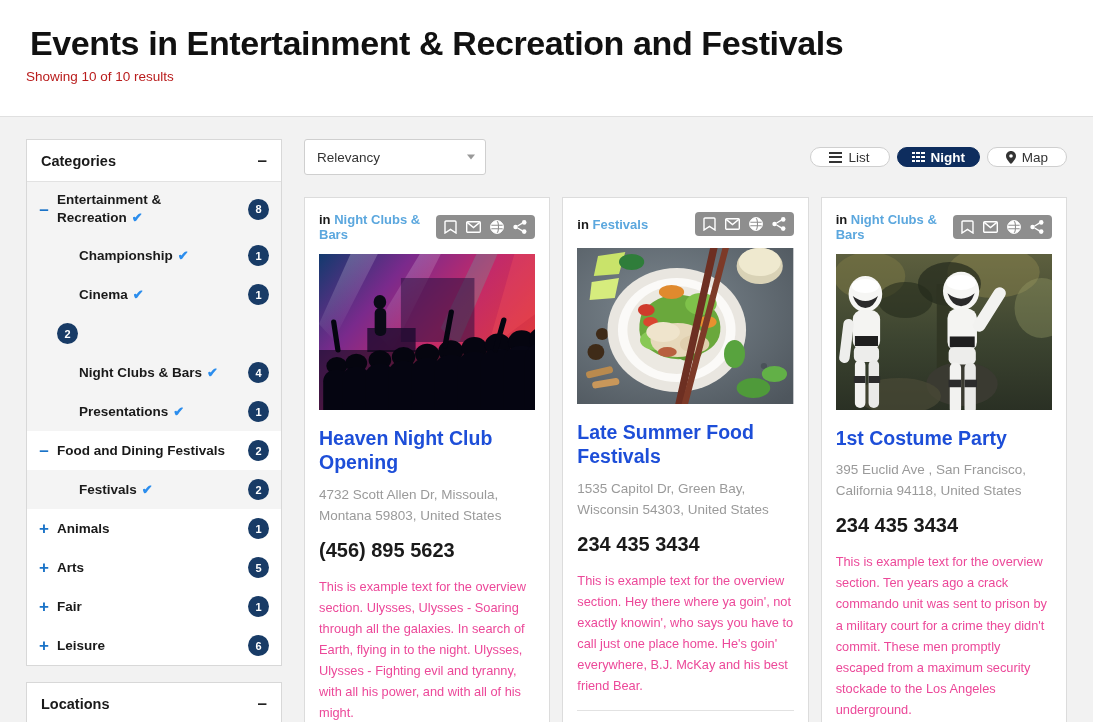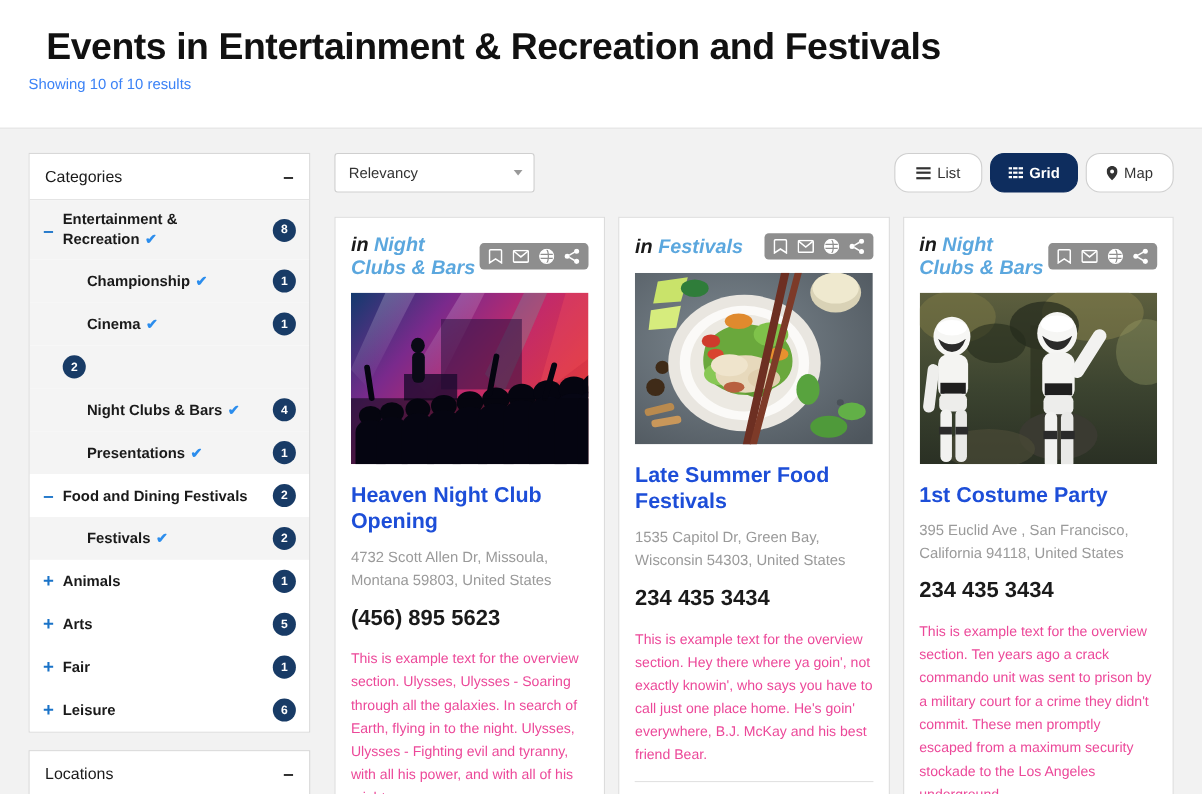--- a/index.html
+++ b/index.html
@@ -17,26 +17,26 @@
     background: #ffffff;
     padding: 24px 26px 14px 26px;
     border-bottom: 1px solid #e0e0e0;
     height: 117px;
   }
   .page-title {
     font-size: 34px;
     font-weight: bold;
     letter-spacing: -0.4px;
     color: #111;
-    margin: 0 0 6px 16px;
+    margin: 0 0 6px 4px;
     line-height: 1.15;
   }
   .results-count {
     font-size: 13.5px;
-    color: #3b82f6;
+    color: #b91c1c;
   }
 
   
   .layout {
     display: flex;
     padding: 22px 26px 0 26px;
     gap: 22px;
     align-items: flex-start;
   }
   .sidebar { width: 256px; flex: 0 0 256px; }
@@ -47,21 +47,21 @@
     background: #fff;
     border: 1px solid #d8d8d8;
     margin-bottom: 16px;
   }
   .panel-head {
     display: flex; align-items: center; justify-content: space-between;
     padding: 12px 14px;
     border-bottom: 1px solid #e2e2e2;
     background: #fff;
   }
-  .panel-title { font-size: 14.5px; font-weight: normal; color: #1a1a1a; }
+  .panel-title { font-size: 14.5px; font-weight: bold; color: #1a1a1a; }
   .panel-toggle {
     font-size: 17px; font-weight: bold; color: #222;
     line-height: 1; cursor: pointer; user-select: none;
   }
   .panel-body { }
 
   .cat-row {
     display: flex; align-items: center;
     padding: 9px 12px 9px 10px;
     min-height: 36px;
@@ -112,21 +112,21 @@
   }
   .sort-caret {
     position: absolute; right: 10px; top: 50%;
     transform: translateY(-50%);
     border-left: 4px solid transparent;
     border-right: 4px solid transparent;
     border-top: 5px solid #999;
   }
   .view-group { display: flex; gap: 7px; }
   .view-btn {
-    height: 36px; min-width: 80px;
+    height: 20px; min-width: 80px;
     border: 1px solid #cfcfcf; background: #fff;
     border-radius: 13px;
     display: flex; align-items: center; justify-content: center;
     gap: 6px; padding: 0 14px;
     font-size: 13.5px; color: #333; font-weight: normal;
     cursor: pointer;
   }
   .view-btn.active {
     background: #0e2d5e; border-color: #0e2d5e; color: #fff; font-weight: bold;
   }
@@ -151,21 +151,21 @@
   .card {
     flex: 1 1 0; min-width: 0;
     background: #fff;
     border: 1px solid #dcdcdc;
     padding: 14px;
   }
   .card-head {
     display: flex; align-items: center; justify-content: space-between;
     margin-bottom: 12px;
   }
-  .card-cat { font-size: 18px; font-style: italic; }
+  .card-cat { font-size: 13px; }
   .card-cat .in { color: #1a1a1a; font-weight: bold; }
   .card-cat a { color: #5ba7de; text-decoration: none; font-weight: bold; }
   .card-actions {
     background: #8e8e8e; border-radius: 4px;
     display: flex; align-items: center; gap: 9px;
     padding: 5px 8px;
   }
   .card-actions svg { display: block; fill: #fff; }
 
   .card-img {
@@ -302,21 +302,21 @@
               <span></span>
               <span></span>
               <span></span>
               <span></span>
               <span></span>
               <span></span>
               <span></span>
               <span></span>
               <span></span>
             </span>
-            <span>Grid</span>
+            <span>Night</span>
           </div>
           <div class="view-btn">
             <svg width="10" height="13" viewBox="0 0 10 13">
               <path d="M5 0C2.24 0 0 2.24 0 5c0 3.6 5 8 5 8s5-4.4 5-8c0-2.76-2.24-5-5-5zm0 6.8A1.8 1.8 0 1 1 5 3.2a1.8 1.8 0 0 1 0 3.6z" fill="currentColor"></path>
             </svg>
             <span>Map</span>
           </div>
         </div>
     </div>
 

